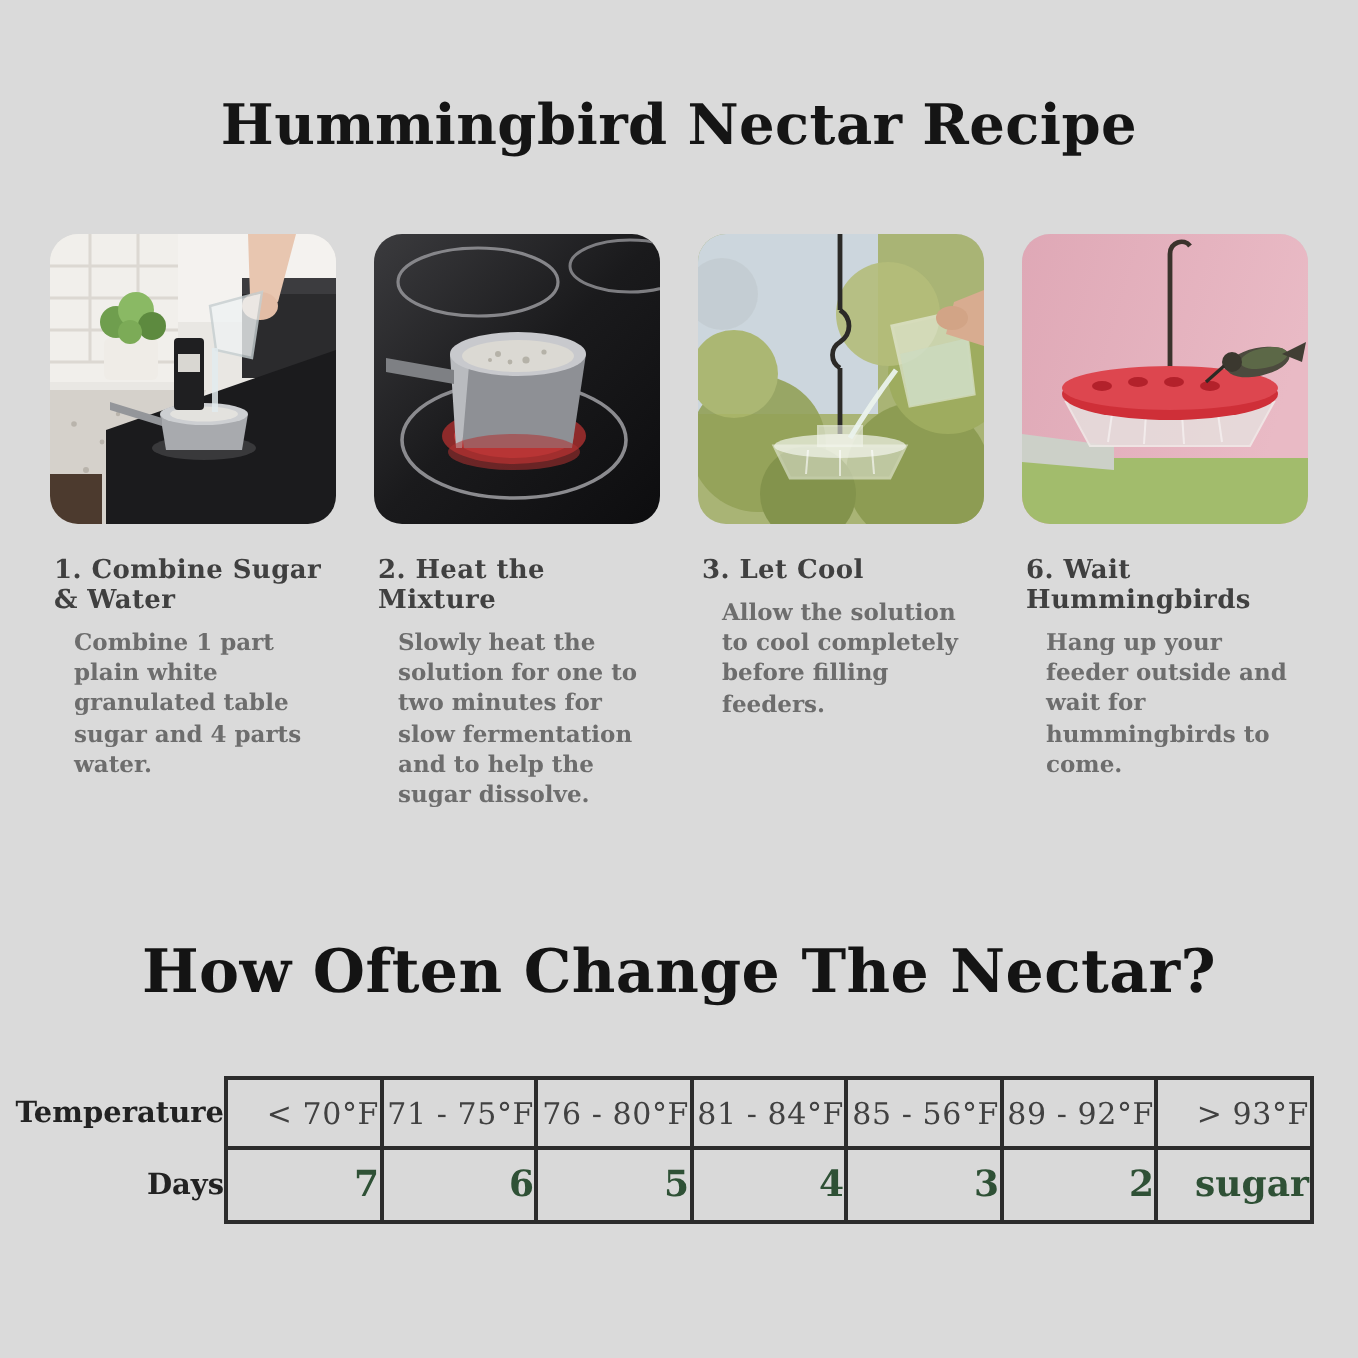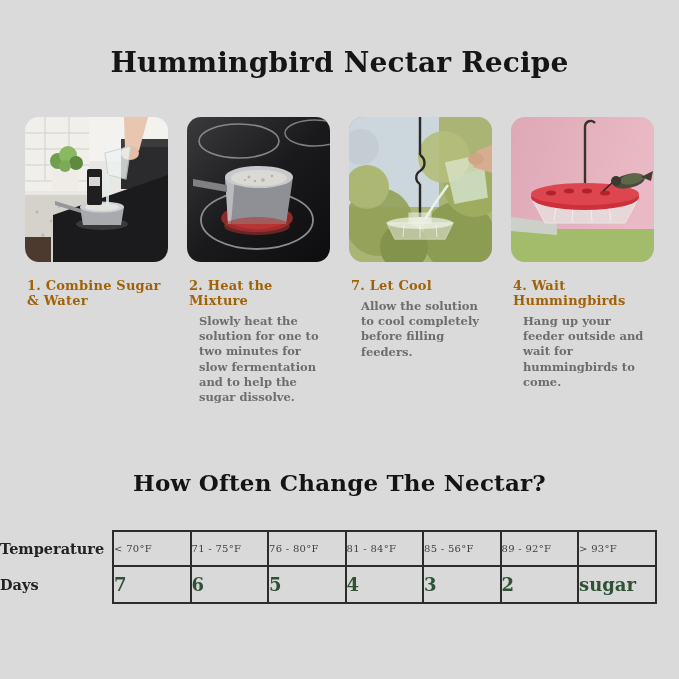--- a/index.html
+++ b/index.html
@@ -28,57 +28,57 @@
   .step{width:143px;}
   .photo{
     width:143px;height:145px;
     border-radius:14px;
     overflow:hidden;
     background:#cfcfcf;
   }
   .photo svg{display:block;width:143px;height:145px;}
   .step-heading{
     margin:16px 0 0 2px;
-    font-size:13px;font-weight:700;color:#a16207;
+    font-size:13px;font-weight:700;color:#404040;
     letter-spacing:.2px;
   }
   .step-body{
     margin:6px 0 0 12px;
     font-size:11.5px;line-height:1.32;
     color:#6d6d6d;
     font-weight:bold;
   }
 
   .section-title{
     margin:64px 0 0 0;
     text-align:center;
-    font-size:23px;font-weight:700;color:#141414;
+    font-size:30px;font-weight:700;color:#141414;
     letter-spacing:.2px;
   }
 
   .table-area{margin-top:34px;}
   table.nectar{
     border-collapse:collapse;
     table-layout:fixed;
     width:641px;
   }
-  table.nectar td{padding:0;text-align:left;vertical-align:middle;}
+  table.nectar td{padding:0;text-align:right;vertical-align:middle;}
   td.rowlabel{
     width:112px;
     border:none;
     text-align:right;
     padding-right:10px;
     font-size:14.5px;font-weight:700;color:#222222;
   }
   td.cell{
     width:75.5px;
     border:2px solid #2c2c2c;
     background:#d9d9d9;
   }
-  td.temp{height:33px;font-size:10px;color:#414141;letter-spacing:.3px;}
+  td.temp{height:33px;font-size:15px;color:#414141;letter-spacing:.3px;}
   td.day{height:35px;font-size:18px;font-weight:700;color:#2f5136;}
 </style>
 </head>
 <body>
 
 <main class="canvas">
 
   <h1 class="title">Hummingbird Nectar Recipe</h1>
 
   <section class="steps">
@@ -129,20 +129,21 @@
           </g>
           <g>
             <polygon points="80,36 106,29 101,62 83,58" fill="#eef2f3" opacity="0.8" stroke="#c6cfd1" stroke-width="1.2"></polygon>
             <rect x="81" y="57" width="3" height="32" fill="#e2ebee" opacity="0.85"></rect>
           </g>
           <rect x="62" y="52" width="15" height="36" rx="2" fill="#1f1f21"></rect>
           <rect x="64" y="60" width="11" height="9" fill="#d9d7d2"></rect>
         </svg>
       </div>
       <h2 class="step-heading">1. Combine Sugar &amp; Water</h2>
+      <p class="step-body">Combine 1 part plain white granulated table sugar and 4 parts water.</p>
     </article>
 
     <article class="step">
       <div class="photo">
         <svg viewBox="0 0 143 145">
           <defs>
             <linearGradient id="stoveg" x1="0" y1="0" x2="1" y2="1">
               <stop offset="0" stop-color="#3b3b3e"></stop>
                 <stop offset="0.5" stop-color="#1a1a1c"></stop>
                 <stop offset="1" stop-color="#0d0d0f"></stop>
@@ -208,21 +209,21 @@
             <polygon points="97,46 133,38 138,80 106,86" fill="#eef3ec" opacity="0.55" stroke="#f3f7f1" stroke-width="1.6"></polygon>
             <polygon points="101,60 135,52 138,80 106,86" fill="#ccdcc2" opacity="0.7"></polygon>
             <path d="M99,68 C90,80 82,92 76,102" stroke="#eaf2ec" stroke-width="2.6" fill="none" opacity="0.95"></path>
           </g>
           <g>
             <polygon points="143,28 143,56 124,50 128,34" fill="#d8ac90"></polygon>
             <ellipse cx="127" cy="42" rx="8" ry="6" fill="#d2a486"></ellipse>
           </g>
         </svg>
       </div>
-      <h2 class="step-heading">7. Let Cool</h2>
+      <h2 class="step-heading">3. Let Cool</h2>
       <p class="step-body">Allow the solution to cool completely before filling feeders.</p>
     </article>
 
     <article class="step">
       <div class="photo">
         <svg viewBox="0 0 143 145">
           <defs>
             <linearGradient id="pinkg" x1="0" y1="0" x2="1" y2="0.3">
               <stop offset="0" stop-color="#dfa8b6"></stop>
                 <stop offset="1" stop-color="#e9bac5"></stop>
@@ -254,21 +255,21 @@
           </g>
           <g>
             <ellipse cx="118" cy="64" rx="16" ry="7" fill="#4c4a3e" transform="rotate(-12 118 64)"></ellipse>
             <ellipse cx="121" cy="62" rx="12" ry="5" fill="#5c6847" transform="rotate(-12 121 62)"></ellipse>
             <circle cx="105" cy="64" r="5" fill="#3b382f"></circle>
             <line x1="101" y1="66" x2="92" y2="74" stroke="#2c2a24" stroke-width="1.6"></line>
             <polygon points="130,60 142,54 140,64" fill="#413e34"></polygon>
           </g>
         </svg>
       </div>
-      <h2 class="step-heading">4. Wait Hummingbirds</h2>
+      <h2 class="step-heading">6. Wait Hummingbirds</h2>
       <p class="step-body">Hang up your feeder outside and wait for hummingbirds to come.</p>
     </article>
 
   </section>
 
   <h2 class="section-title">How Often Change The Nectar?</h2>
 
   <section class="table-area">
     <table class="nectar">
       <tbody>

